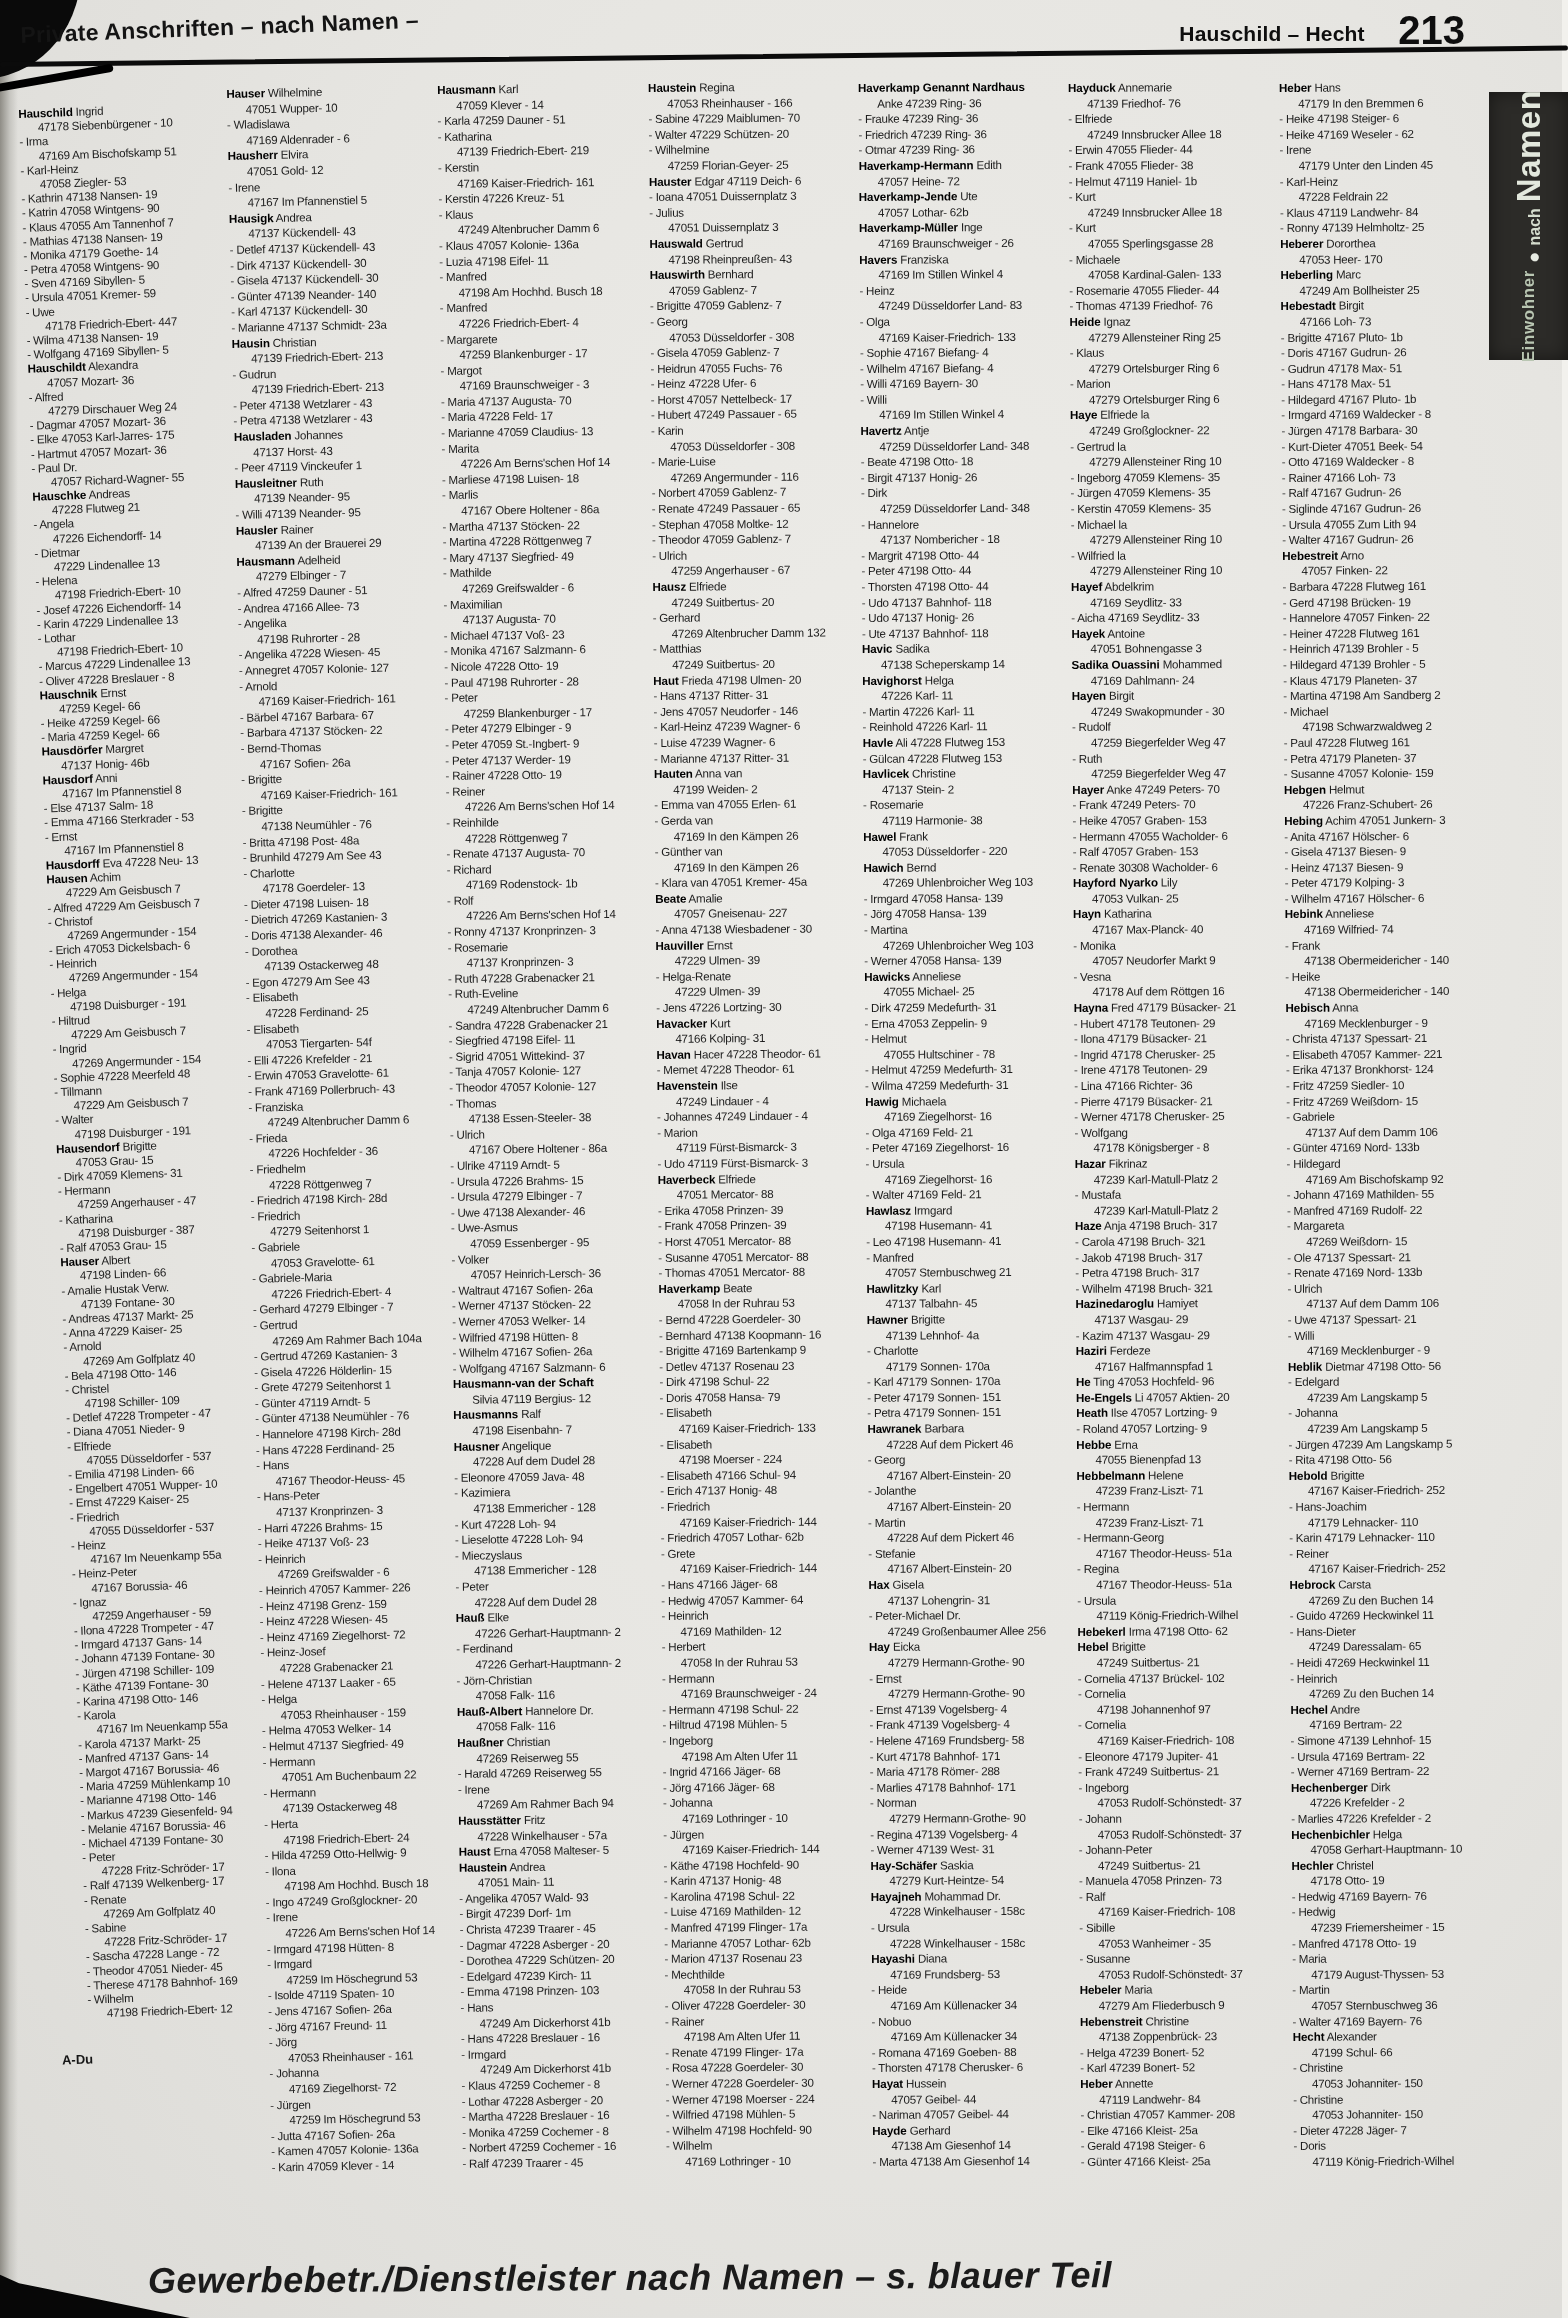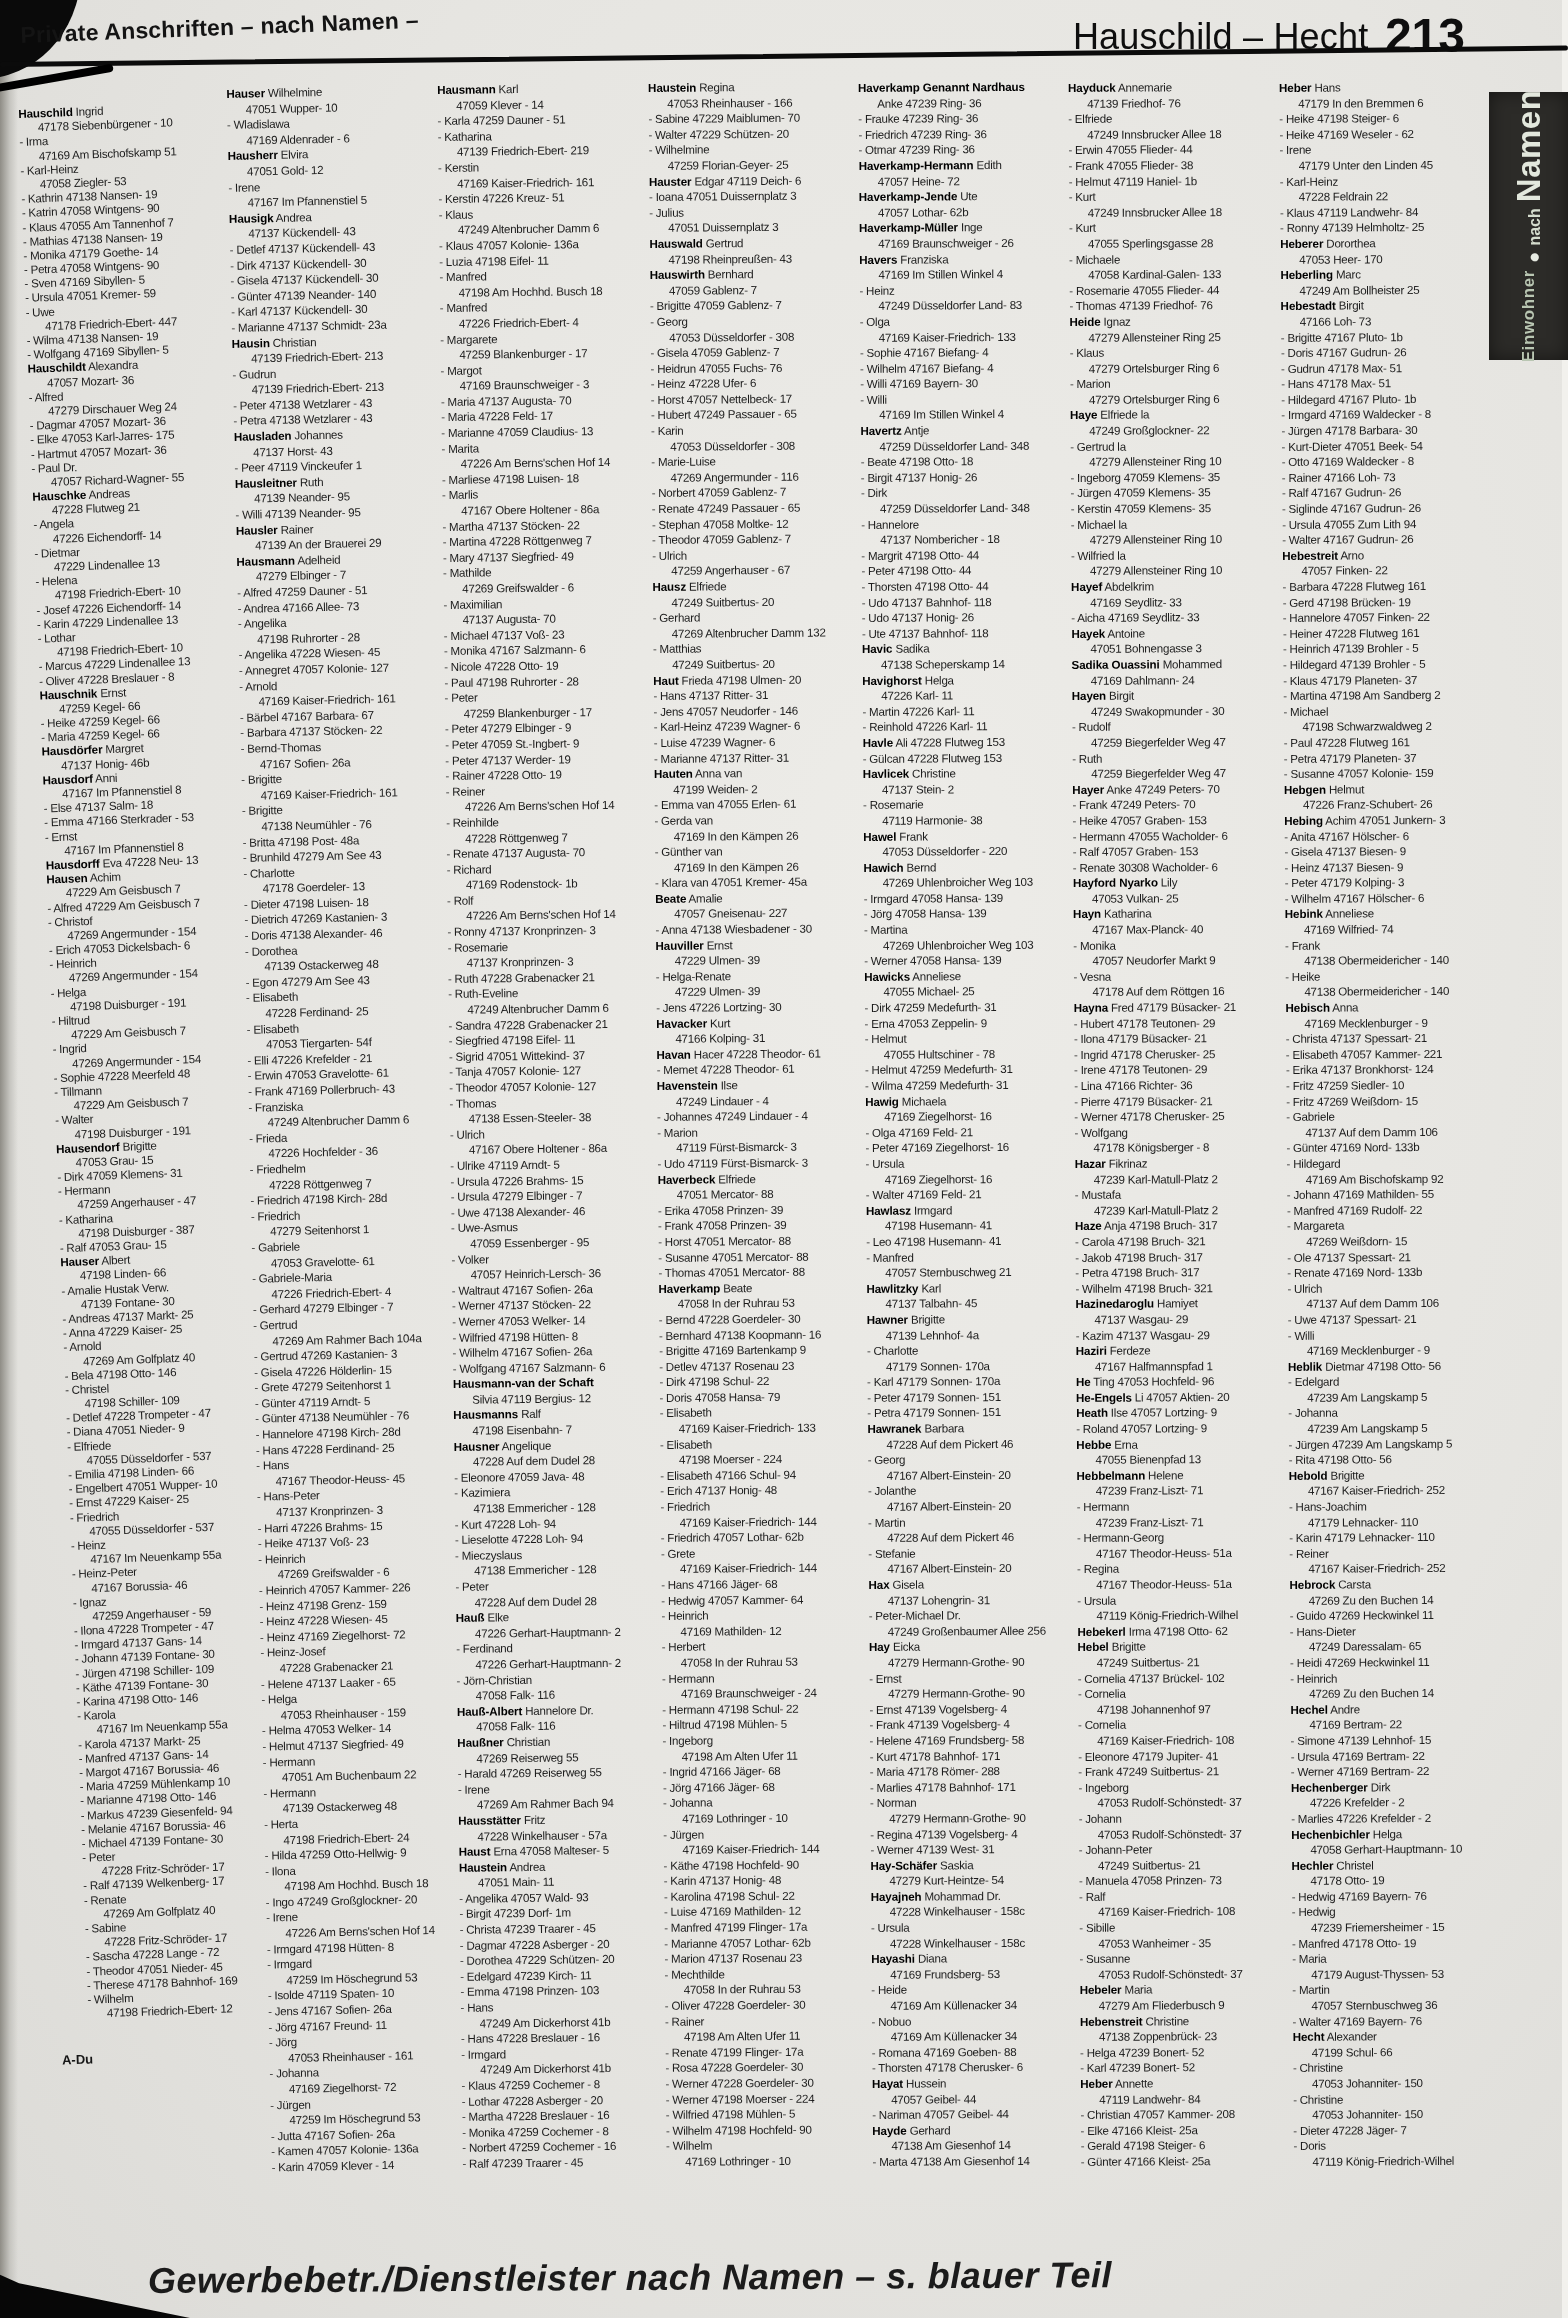--- a/index.html
+++ b/index.html
@@ -15,22 +15,22 @@
   .corner-tl{position:absolute;top:-26px;left:-30px;width:105px;height:110px;
     background:#0a0a0a;border-radius:0 0 95% 0;transform:rotate(6deg);}
   .corner-bl{position:absolute;left:0;bottom:0;width:190px;height:60px;background:#070707;
     clip-path:polygon(0 100%,0 28%,10% 42%,100% 100%);}
   .edge-right{position:absolute;right:0;top:0;width:6px;height:100%;background:#f2f1ed;}
 
   
   .hdr-left{position:absolute;left:20px;top:22px;font-size:23px;font-weight:bold;color:#141414;
     letter-spacing:.2px;transform:rotate(-2.2deg);transform-origin:left top;white-space:nowrap;}
   .hdr-right{position:absolute;right:103px;top:8px;white-space:nowrap;color:#0e0e0e;}
-  .hdr-range{font-size:36px;font-weight:normal;letter-spacing:.2px;vertical-align:baseline;}
-  .hdr-page{font-size:48px;font-weight:bold;margin-left:12px;vertical-align:-3px;}
+  .hdr-range{font-size:21px;font-weight:bold;letter-spacing:.2px;vertical-align:baseline;}
+  .hdr-page{font-size:40px;font-weight:bold;margin-left:29px;vertical-align:-3px;}
   .rule{position:absolute;left:0;top:62px;width:1568px;height:5px;background:#0b0b0b;
     transform:rotate(-0.6deg);transform-origin:left center;border-radius:2px;}
   .rule-left{position:absolute;left:-6px;top:74px;width:120px;height:8px;background:#000;
     transform:rotate(-10deg);border-radius:4px;}
 
   
   .col{position:absolute;top:80px;width:206px;--lh:15.6px;transform-origin:left top;color:#1c1c1c;}
   .ln{white-space:nowrap;height:var(--lh);line-height:var(--lh);font-size:11.6px;letter-spacing:-0.25px;}
   .ln .sn{font-weight:bold;color:#000;letter-spacing:-0.1px;}
   .ln.i{padding-left:19px;}

